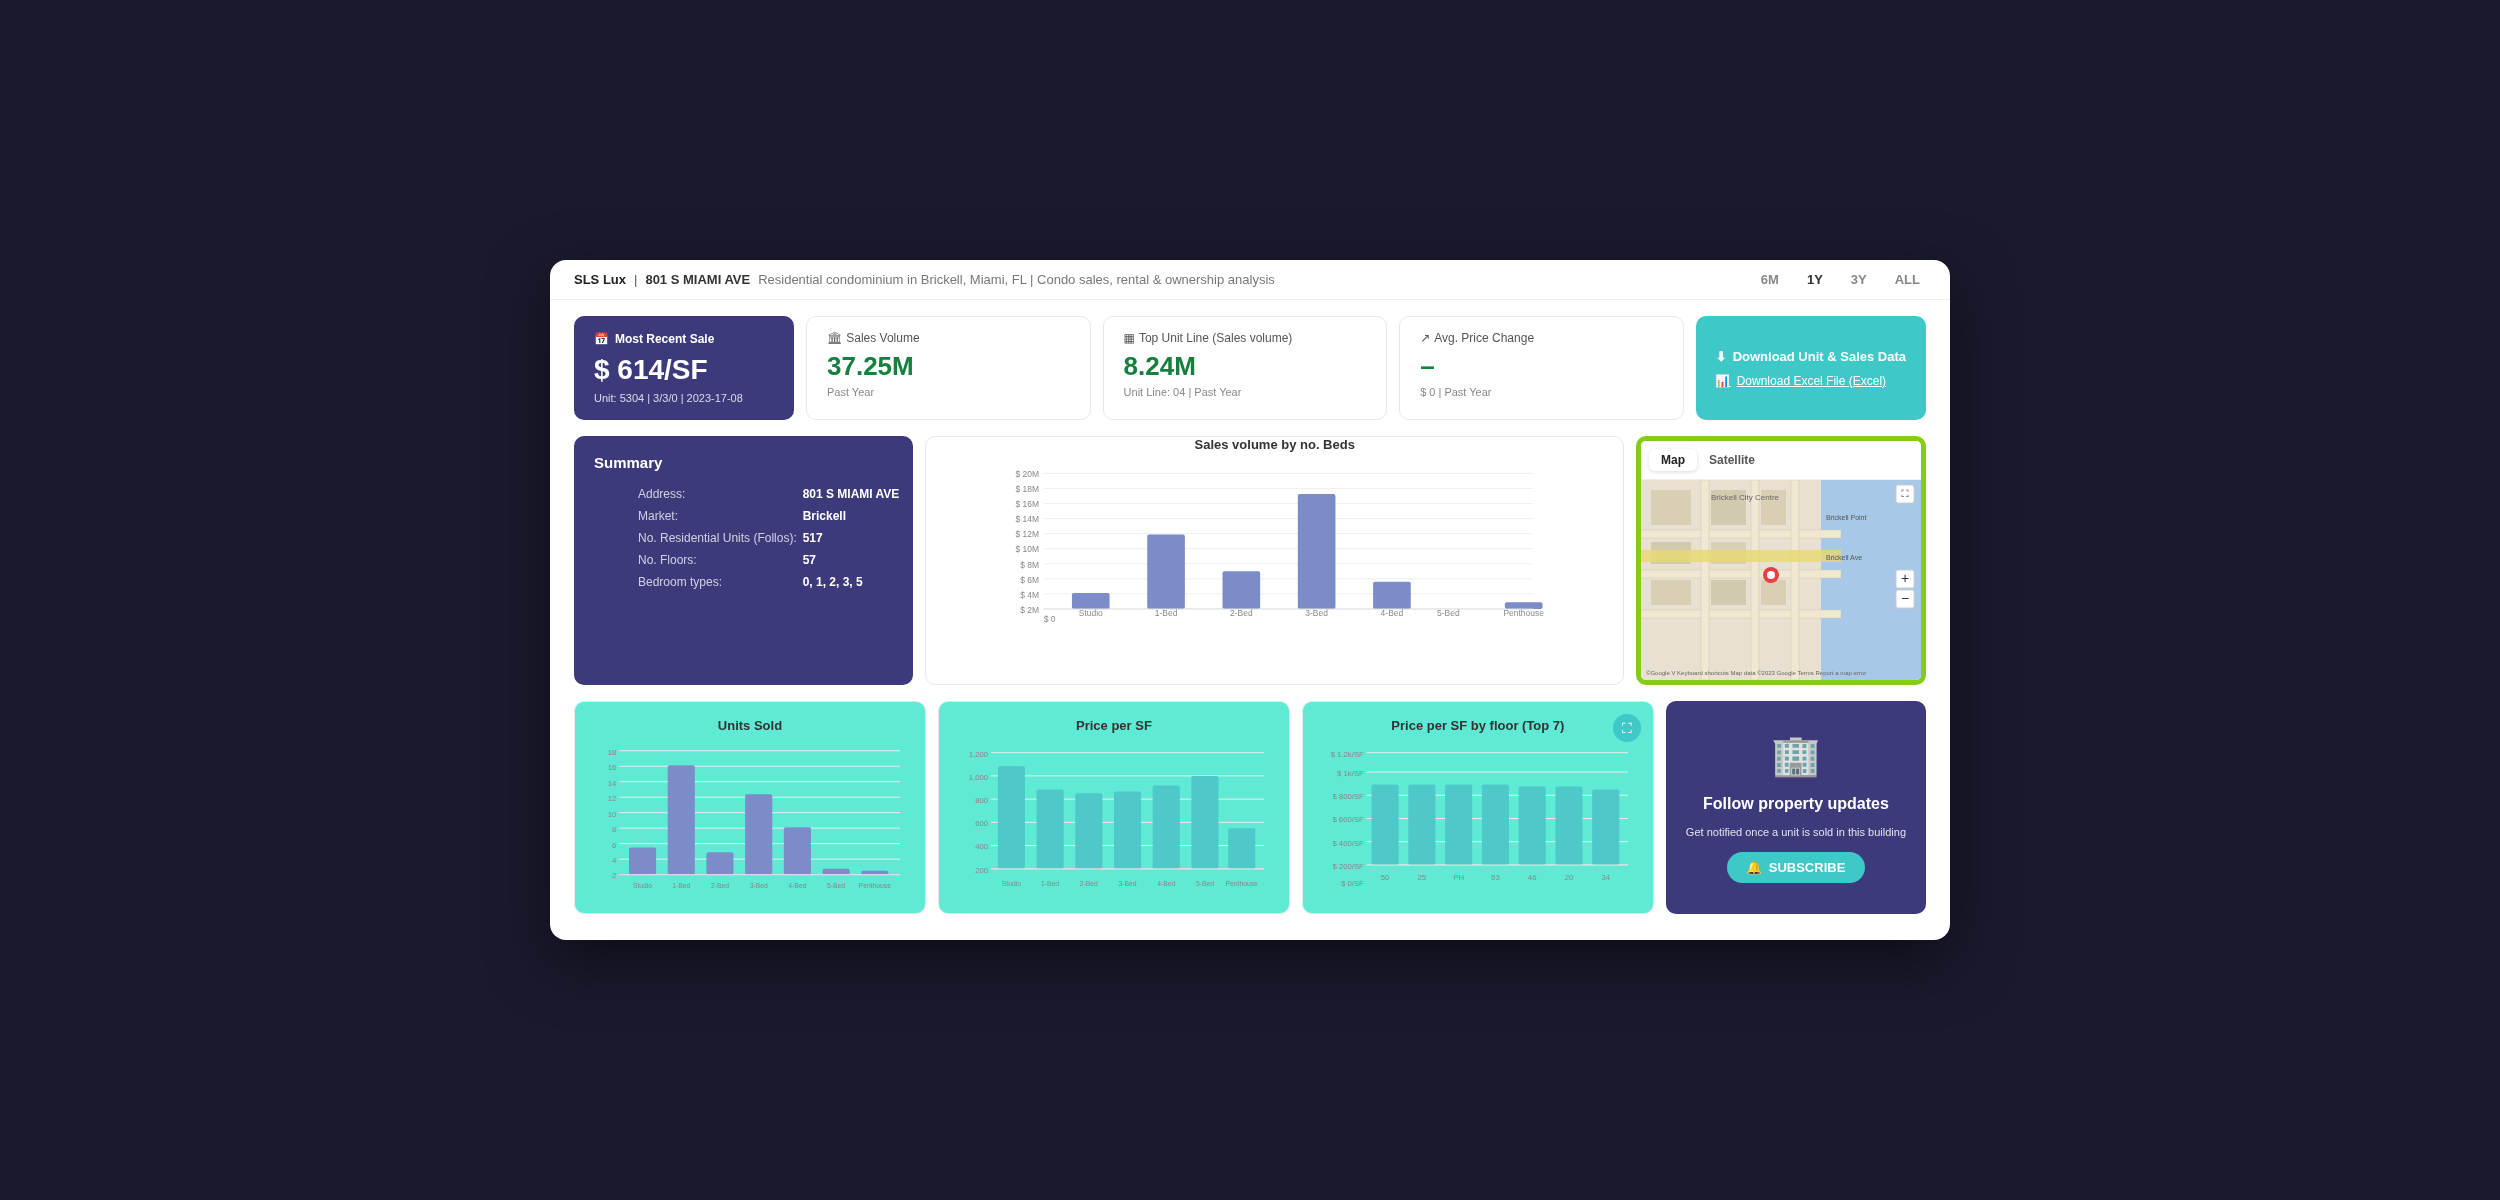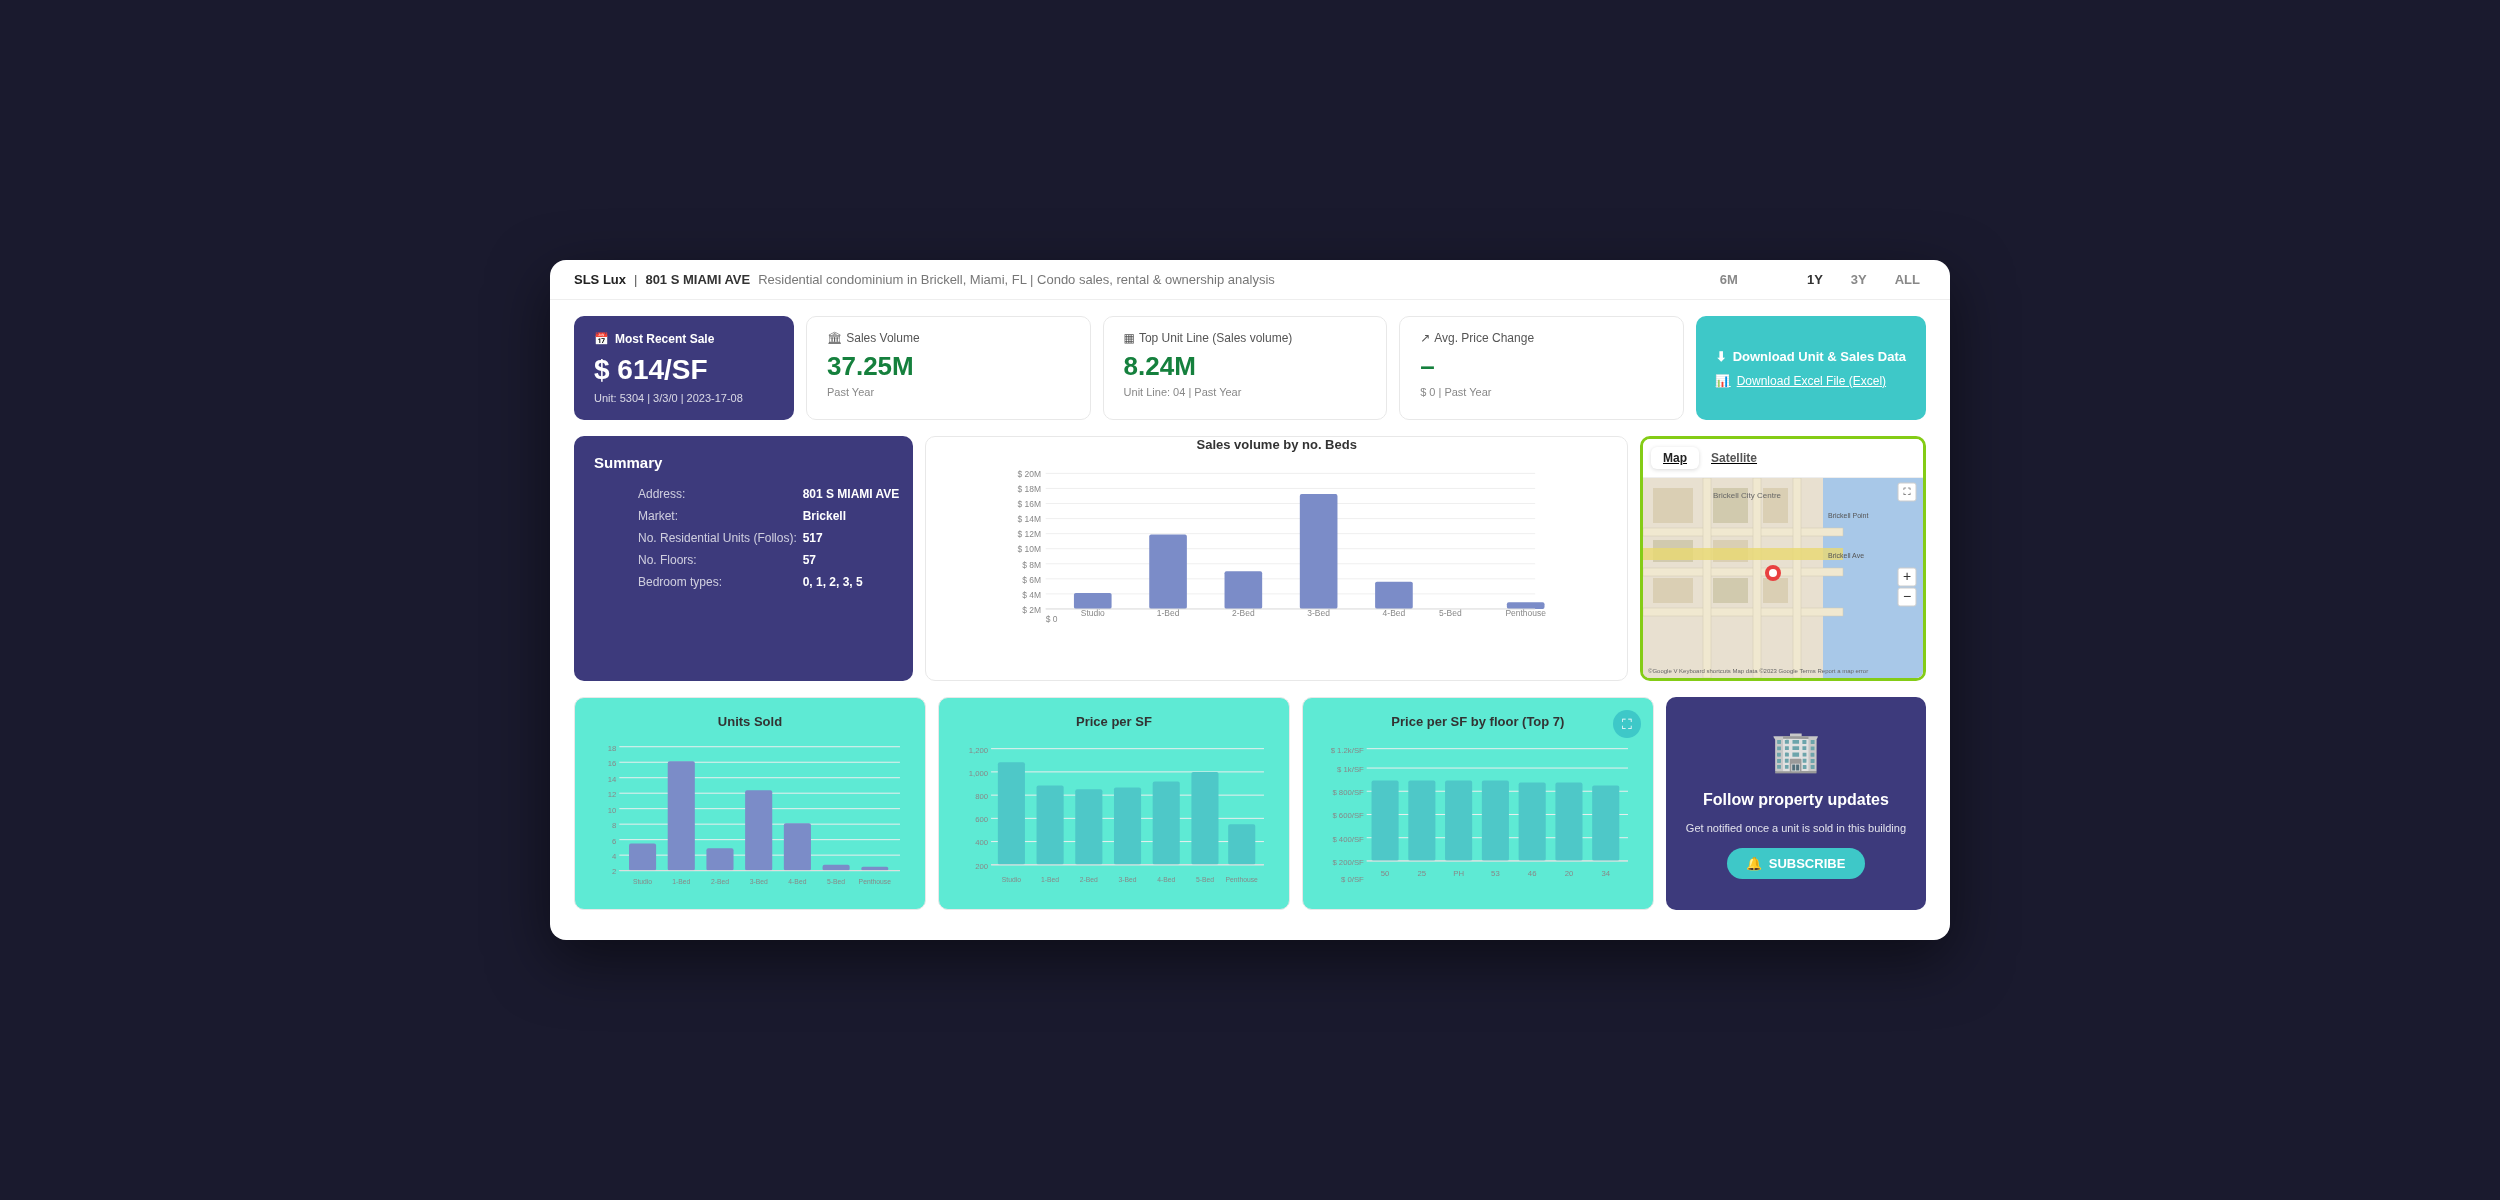--- a/index.html
+++ b/index.html
@@ -54,21 +54,20 @@
     }
     .period-btn {
       cursor: pointer;
       padding: 2px 6px;
       border-radius: 4px;
       font-weight: 600;
     }
     .period-btn.active {
       color: #333;
       font-weight: 700;
-      margin-left: 41px;
     }
     .main-content {
       padding: 16px 24px;
       display: flex;
       flex-direction: column;
       gap: 16px;
     }
     
     .row1 {
       display: flex;
@@ -196,25 +195,24 @@
     }
     .chart-card h4 {
       font-size: 13px;
       font-weight: 600;
       color: #333;
       text-align: center;
       margin-bottom: 12px;
     }
     .map-card {
       background: #fff;
-      border: 3px solid #84cc16;
+      border: 5px solid #84cc16;
       border-radius: 10px;
       overflow: hidden;
       min-width: 280px;
-      text-decoration: underline;
     }
     .map-tabs {
       display: flex;
       gap: 0;
       background: #fff;
       padding: 8px;
       border-bottom: 1px solid #eee;
     }
     .map-tab {
       padding: 4px 12px;

